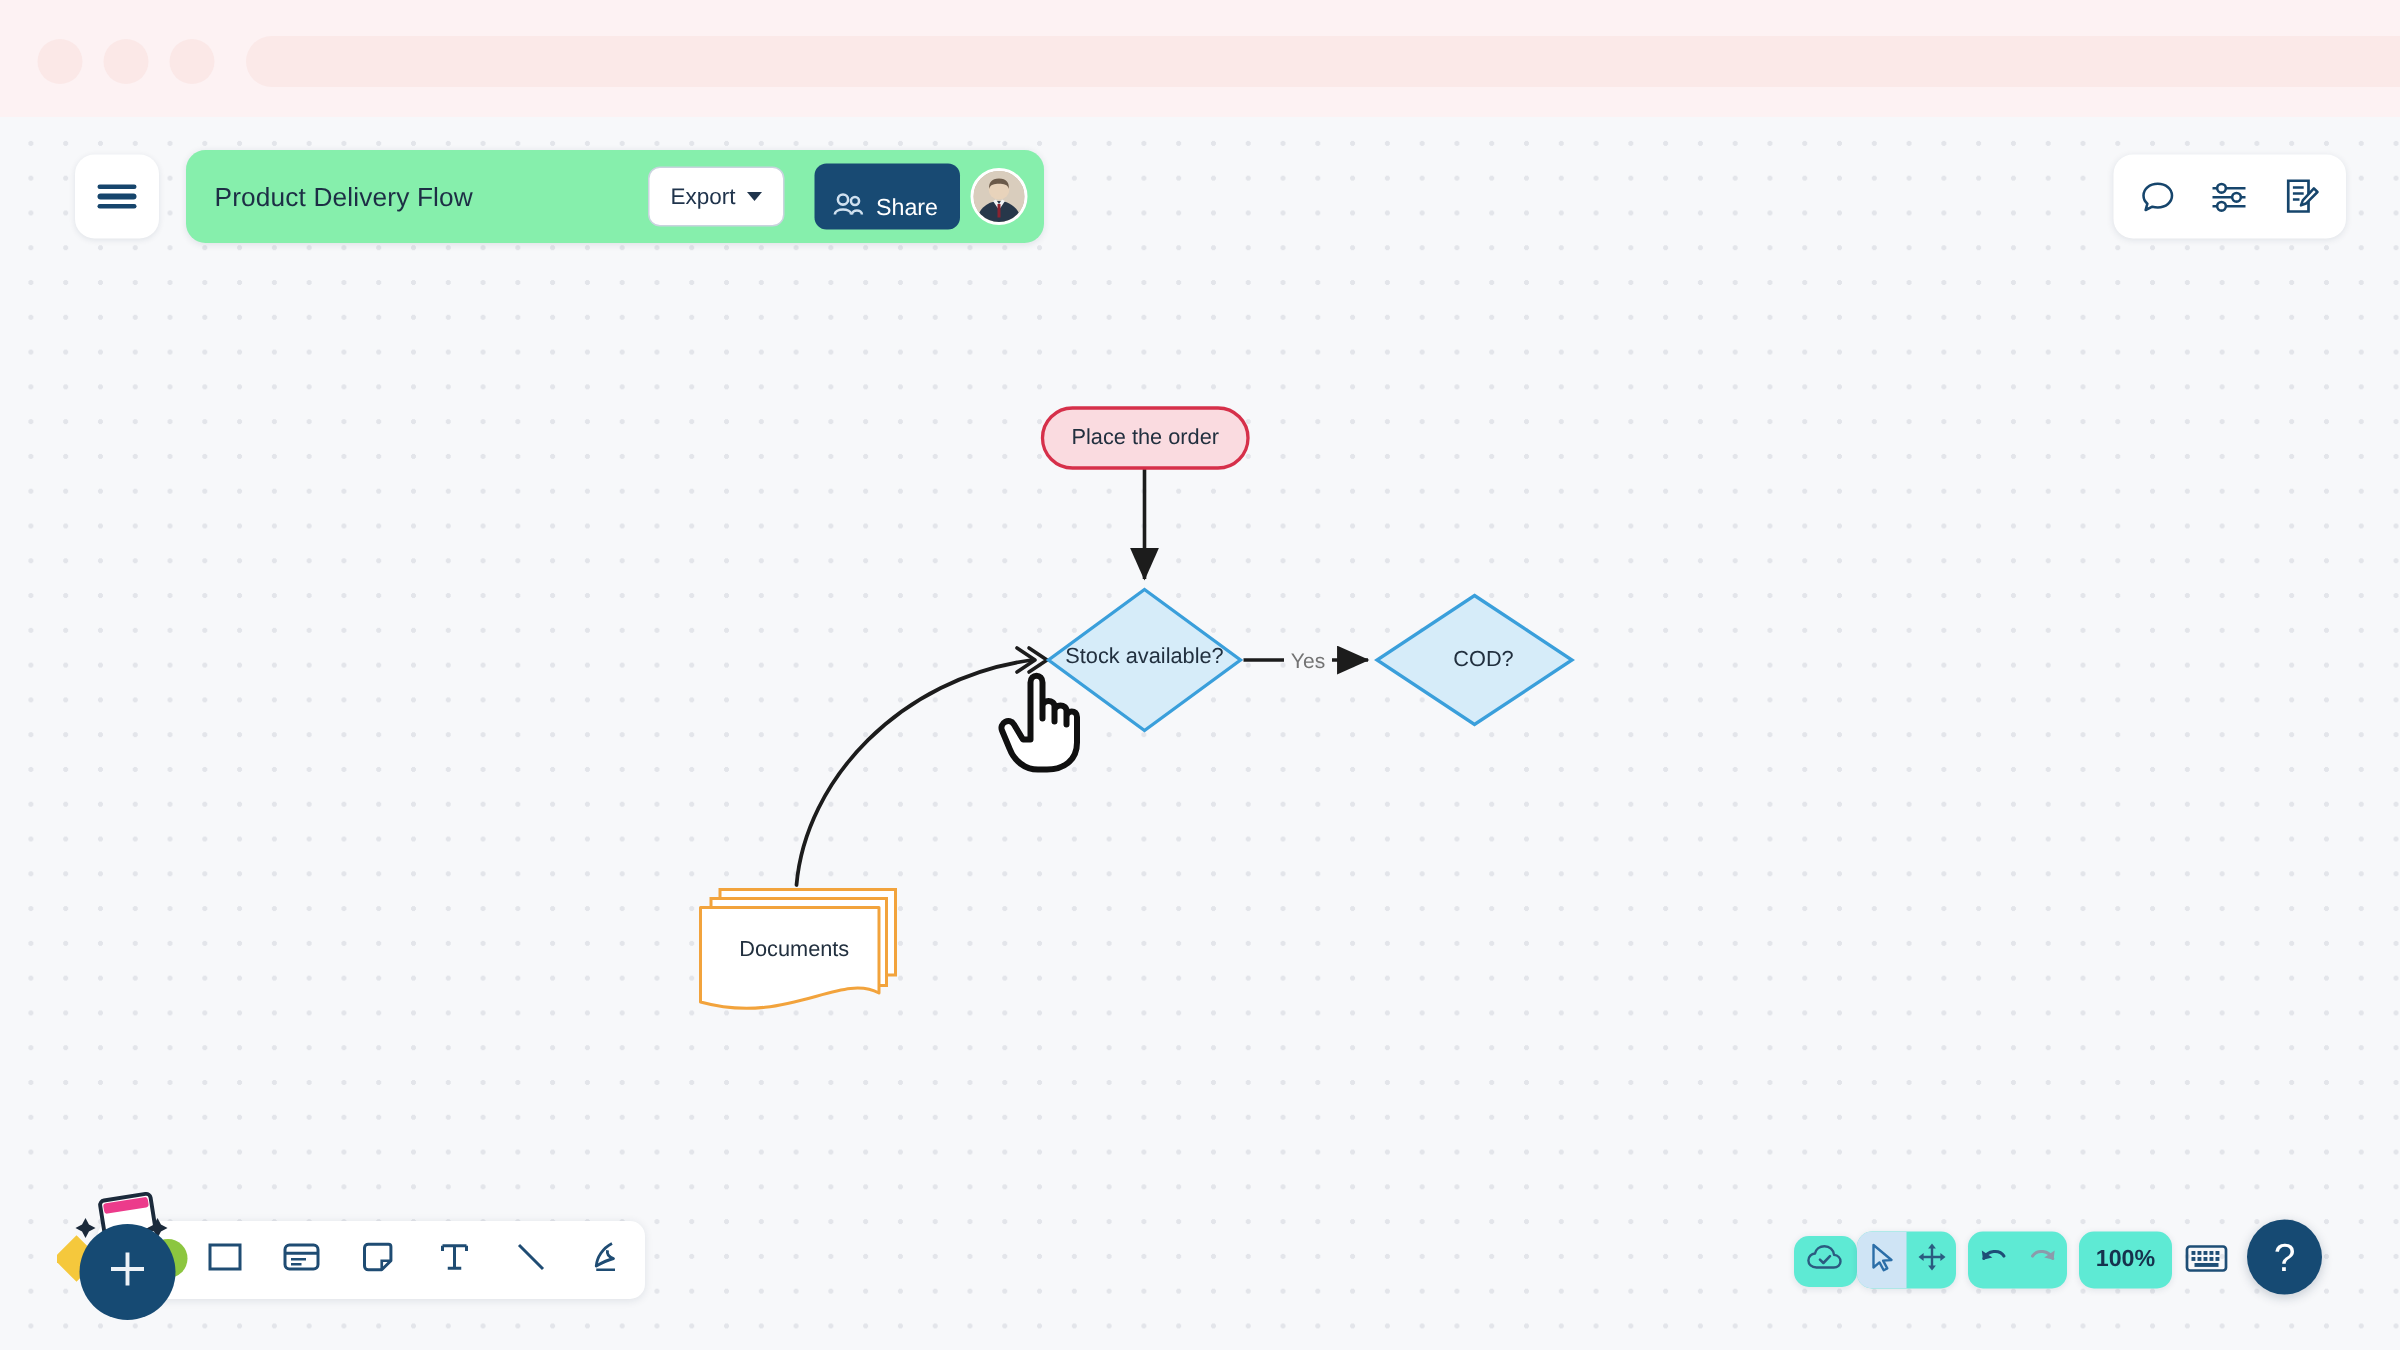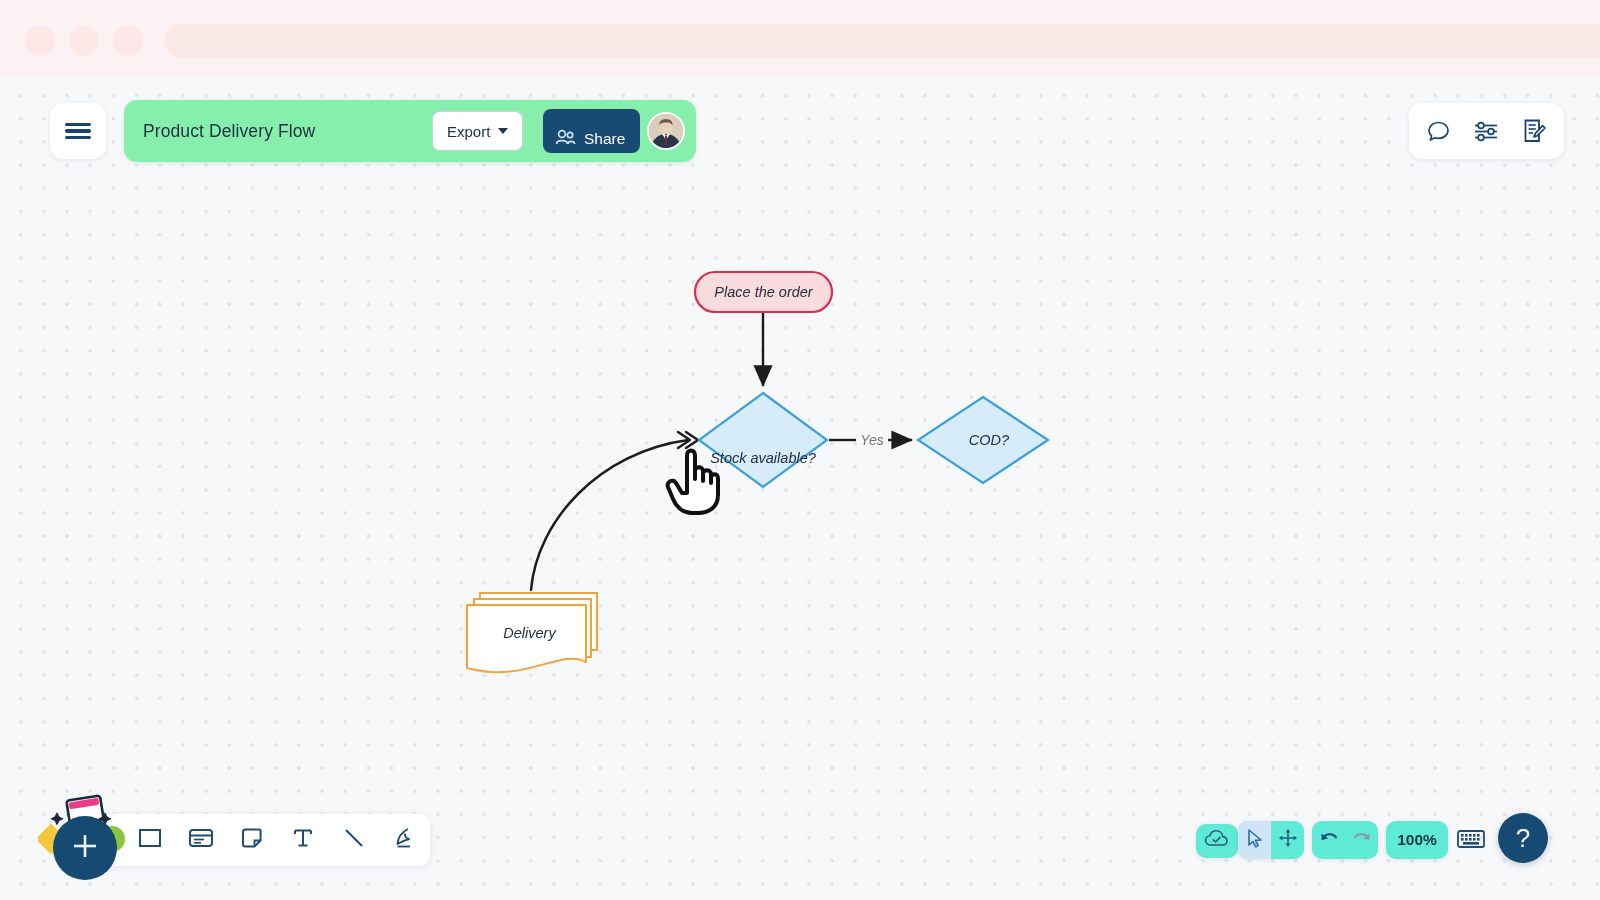--- a/index.html
+++ b/index.html
@@ -90,21 +90,21 @@
     display:flex; align-items:center; justify-content:space-around;
     padding:0 6px; z-index:20;
   }
   .tr-icon { cursor:pointer; display:flex; align-items:center; justify-content:center; }
 
   
   #flow-layer { position:absolute; left:0; top:0; width:1600px; height:900px; }
 
   .node-label {
     position:absolute; display:flex; align-items:center; justify-content:center;
-    text-align:center; color:#22303f; pointer-events:none;font-style:italic;
+    text-align:center; color:#22303f; pointer-events:none;
   }
 
   
   #hand-cursor { position:absolute; left:664px; top:443px; z-index:40; }
 
   
   #bottom-toolbar {
     position:absolute; left:65px; top:814px;
     width:365px; height:52px; border-radius:10px;
     background:#ffffff; box-shadow:0 1px 6px rgba(20,40,70,.10);
@@ -197,27 +197,27 @@
     <g>
       <path d="M480 593 L597 593 L597 650 L480 650 Z" fill="#ffffff" stroke="#f2a33c" stroke-width="2"></path>
       <path d="M474 599 L591 599 L591 657 L474 657 Z" fill="#ffffff" stroke="#f2a33c" stroke-width="2"></path>
       <path d="M467 605 L586 605 L586 662
                C 560 648, 525 684, 467 668 Z" fill="#ffffff" stroke="#f2a33c" stroke-width="2" stroke-linejoin="round"></path>
     </g>
   </svg>
 
   <div class="node-label" style="left:695px;top:272px;width:137px;height:40px;font-size:14.5px;">Place the order</div>
 
-  <div class="node-label" style="left:703px;top:436px;width:120px;height:44px;font-size:14.5px;line-height:19px;">
+  <div class="node-label" style="left:703px;top:416px;width:120px;height:44px;font-size:14.5px;line-height:19px;">
     <span>Stock available?</span>
   </div>
 
   <div class="node-label" style="left:923px;top:428px;width:132px;height:24px;font-size:14.5px;">COD?</div>
 
-  <div class="node-label" style="left:473px;top:622px;width:113px;height:22px;font-size:14.5px;">Delivery</div>
+  <div class="node-label" style="left:473px;top:622px;width:113px;height:22px;font-size:14.5px;">Documents</div>
 
   <div class="node-label" style="left:849px;top:429px;width:46px;height:22px;font-size:14px;color:#737373;">Yes</div>
 </div>
 
 <div id="hand-cursor">
   <svg width="62" height="74" viewBox="0 0 62 74">
     <path d="M23 12 C23 6, 31 6, 31 12 L31 36 L31 28 C31 23, 39 23, 39 28 L39 38
              L39 31 C39 26, 47 26, 47 31 L47 40 L47 35 C47 30, 54 30, 54 35
              L54 52 C54 64, 45 70, 34 70 L28 70 C19 70, 12 64, 9 56
              L4 44 C2 39, 9 35, 12 40 L18 50 L23 50 Z" fill="#ffffff" stroke="#101010" stroke-width="4" stroke-linejoin="round"></path>

